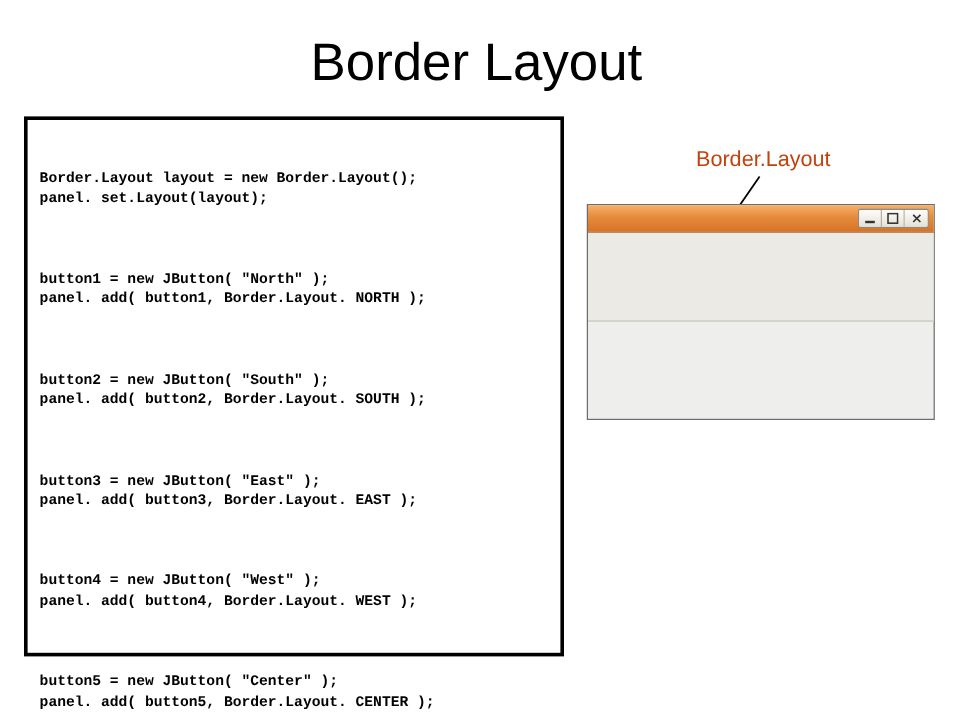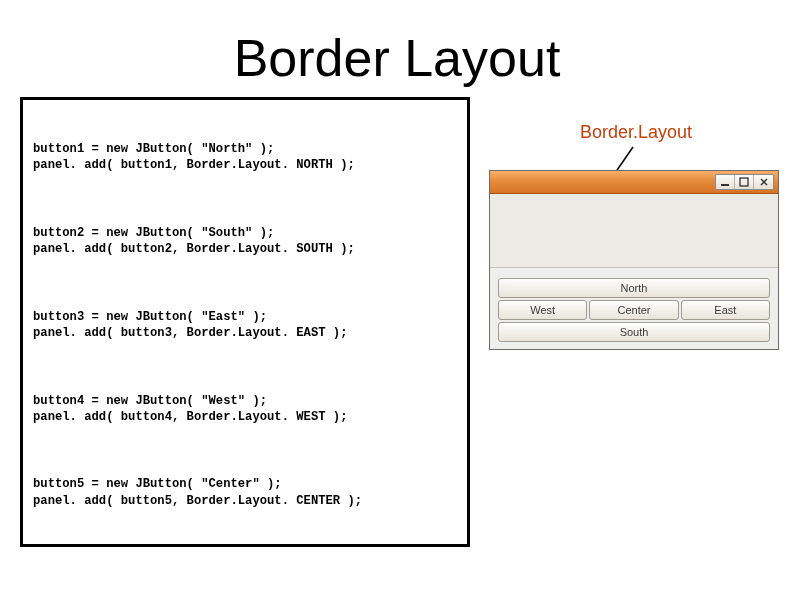--- a/index.html
+++ b/index.html
@@ -12,21 +12,21 @@
     font-family: Arial, Helvetica, sans-serif;
     position: relative;
     overflow: hidden;
   }
   .slide-title {
     position: absolute;
     top: 28px;
     left: 0;
     width: 794px;
     text-align: center;
-    font-size: 52px;
+    font-size: 44px;
     font-weight: 400;
     color: #000;
   }
   .code-box {
     position: absolute;
     top: 97px;
     left: 20px;
     width: 450px;
     height: 450px;
     border: 3px solid #000;
@@ -139,20 +139,22 @@
   .center { grid-column: 2;     grid-row: 2; }
   .east   { grid-column: 3;     grid-row: 2; }
   .south  { grid-column: 1 / 4; grid-row: 3; }
 </style>
 </head>
 <body>
 
 <div class="slide-title">Border Layout</div>
 
 <div class="code-box">
+  <div class="code-block">Border.Layout layout = new Border.Layout();
+panel. set.Layout(layout);</div>
   <div class="code-block">button1 = new JButton( "North" );
 panel. add( button1, Border.Layout. NORTH );</div>
   <div class="code-block">button2 = new JButton( "South" );
 panel. add( button2, Border.Layout. SOUTH );</div>
   <div class="code-block">button3 = new JButton( "East" );
 panel. add( button3, Border.Layout. EAST );</div>
   <div class="code-block">button4 = new JButton( "West" );
 panel. add( button4, Border.Layout. WEST );</div>
   <div class="code-block">button5 = new JButton( "Center" );
 panel. add( button5, Border.Layout. CENTER );</div>
@@ -186,21 +188,14 @@
       <div class="winbtn">
         <svg width="10" height="10">
           <line x1="2" y1="2" x2="8" y2="8" stroke="#333" stroke-width="1.4"></line>
           <line x1="8" y1="2" x2="2" y2="8" stroke="#333" stroke-width="1.4"></line>
         </svg>
       </div>
     </div>
   </div>
   <div class="content-area">
     <div class="shelf"></div>
-    <div class="bl-grid">
-      <div class="jbtn north">North</div>
-      <div class="jbtn west">West</div>
-      <div class="jbtn center">Center</div>
-      <div class="jbtn east">East</div>
-      <div class="jbtn south">South</div>
-    </div>
   </div>
 </div>
 
 </body></html>

